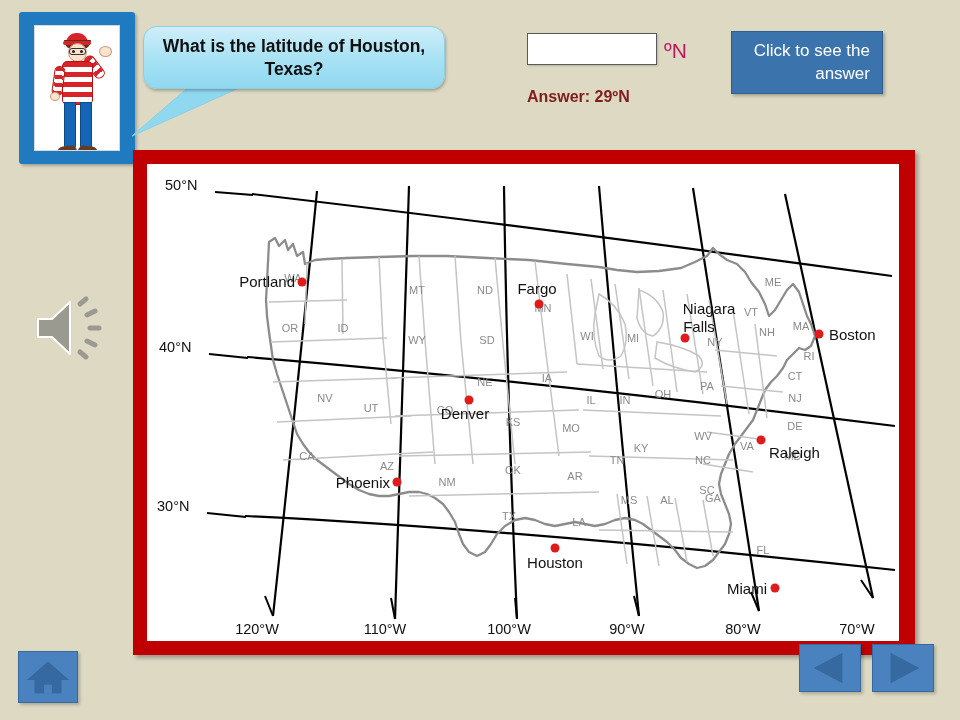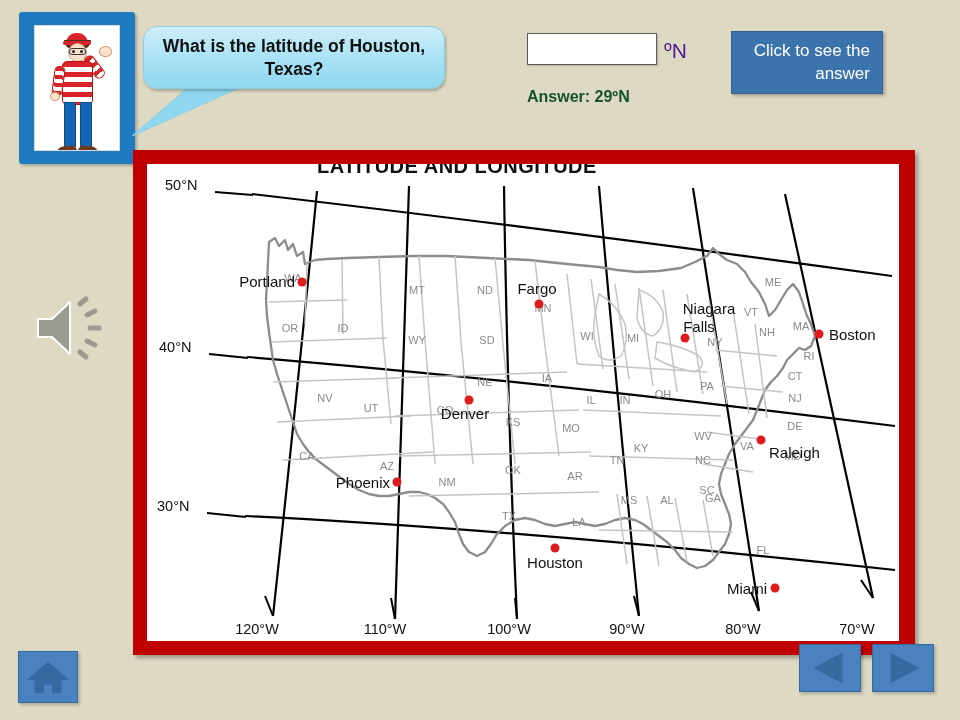--- a/index.html
+++ b/index.html
@@ -61,24 +61,24 @@
     overflow:visible;
   }
 
   
   #answer-input{
     position:absolute;left:527px;top:33px;width:130px;height:32px;
     background:#fff;border:1px solid #5a5a5a;box-sizing:border-box;
     box-shadow:1px 1px 2px rgba(0,0,0,.18);
   }
   #deg-n-label{
-    position:absolute;left:664px;top:39px;font-size:21px;color:#4c1d95;font-weight:normal;
+    position:absolute;left:664px;top:39px;font-size:21px;color:#be185d;font-weight:normal;
   }
   #answer-reveal{
-    position:absolute;left:527px;top:88px;font-size:16px;font-weight:bold;color:#14532d;
+    position:absolute;left:527px;top:88px;font-size:16px;font-weight:bold;color:#7f1d1d;
     white-space:nowrap;
   }
   #reveal-button{
     position:absolute;left:731px;top:31px;width:152px;height:63px;
     background:#3b73ad;border:1px solid #2f5f90;
     box-shadow:2px 2px 3px rgba(0,0,0,.25);
     color:#fff;font-size:17px;line-height:1.35;
     display:flex;align-items:center;justify-content:center;text-align:right;
     box-sizing:border-box;padding:0 12px;cursor:pointer;
   }
@@ -160,21 +160,20 @@
     <line x1="50" y1="16" x2="56" y2="11"></line>
     <line x1="57" y1="27" x2="65" y2="23"></line>
     <line x1="60" y1="40" x2="69" y2="40"></line>
     <line x1="57" y1="53" x2="65" y2="57"></line>
     <line x1="50" y1="64" x2="56" y2="69"></line>
   </g>
 </svg>
 
 <div id="map-frame">
   <div id="map-canvas">
-    <div id="map-title-clip">LATITUDE AND LONGITUDE</div>
     <svg id="map-svg" viewBox="0 0 752 477" preserveAspectRatio="none">
 
       <g fill="none" stroke="#000" stroke-width="2.2">
         <path d="M105,30 Q380,62 745,112"></path>
         <path d="M100,193 Q380,216 748,262"></path>
         <path d="M98,352 Q380,366 748,406"></path>
       </g>
 
       <g fill="none" stroke="#000" stroke-width="2.2">
         <path d="M170,27 Q150,230 126,452"></path>

